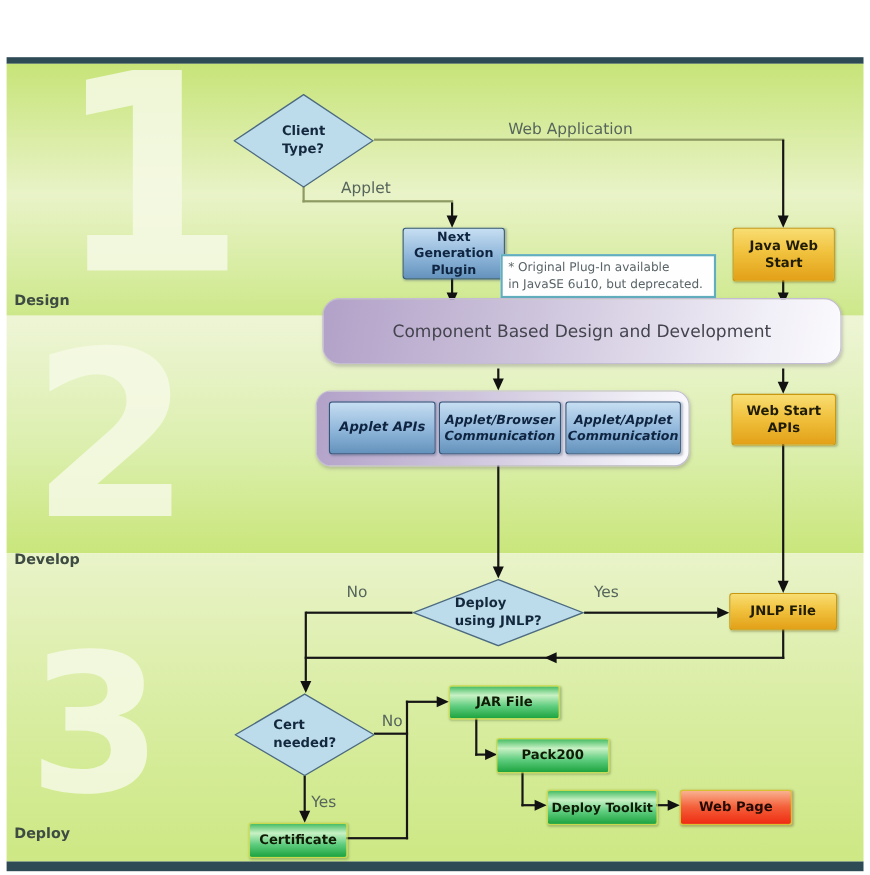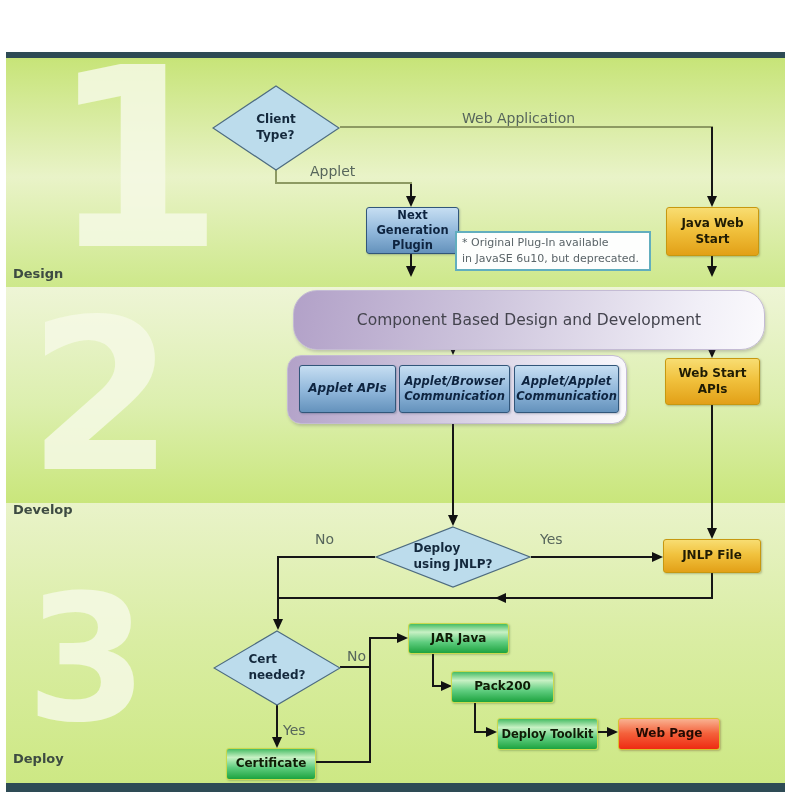--- a/index.html
+++ b/index.html
@@ -139,21 +139,21 @@
   <div class="node blue" style="left:366px;top:207px;width:91px;height:45px;font-size:11.5px;">Next
 Generation
 Plugin</div>
 
   <div class="note" style="left:455px;top:231px;width:183px;"><span>* Original Plug-In available</span>
 <span>in JavaSE 6u10,  but deprecated.</span></div>
 
   <div class="node gold" style="left:666px;top:207px;width:91px;height:47px;">Java Web
 Start</div>
 
-  <div class="purple-panel" style="left:293px;top:290px;width:470px;height:58px;border-radius:24px;">
+  <div class="purple-panel" style="left:293px;top:271px;width:470px;height:58px;">
     <div class="component-text">Component Based Design and Development</div>
   </div>
 
   <div class="purple-panel" style="left:287px;top:355px;width:338px;height:67px;border-radius:14px;font-style:italic;">
     <div class="node blue" style="left:11px;top:9px;width:95px;height:46px;">Applet APIs</div>
     <div class="node blue" style="left:111px;top:9px;width:109px;height:46px;font-size:11.5px;">Applet/Browser
 Communication</div>
     <div class="node blue" style="left:226px;top:9px;width:103px;height:46px;font-size:11.5px;">Applet/Applet
 Communication</div>
   </div>
@@ -174,21 +174,21 @@
   <div class="diamond" style="left:213px;top:630px;width:128px;height:76px;">
     <svg width="128" height="76">
       <polygon points="64,1 127,38 64,75 1,38" fill="#bcdcec" stroke="#4d6b80" stroke-width="1.2"></polygon>
     </svg>
     <div class="dtext">Cert
 needed?</div>
   </div>
 
   <div class="node green" style="left:226px;top:748px;width:88px;height:30px;">Certificate</div>
 
-  <div class="node green" style="left:408px;top:623px;width:99px;height:29px;">JAR Java</div>
+  <div class="node green" style="left:408px;top:623px;width:99px;height:29px;">JAR File</div>
 
   <div class="node green" style="left:451px;top:671px;width:101px;height:30px;">Pack200</div>
 
   <div class="node green" style="left:497px;top:718px;width:99px;height:30px;font-size:11.5px;">Deploy Toolkit</div>
 
   <div class="node red" style="left:618px;top:718px;width:100px;height:30px;">Web Page</div>
 
 </div>
 
 </body></html>

